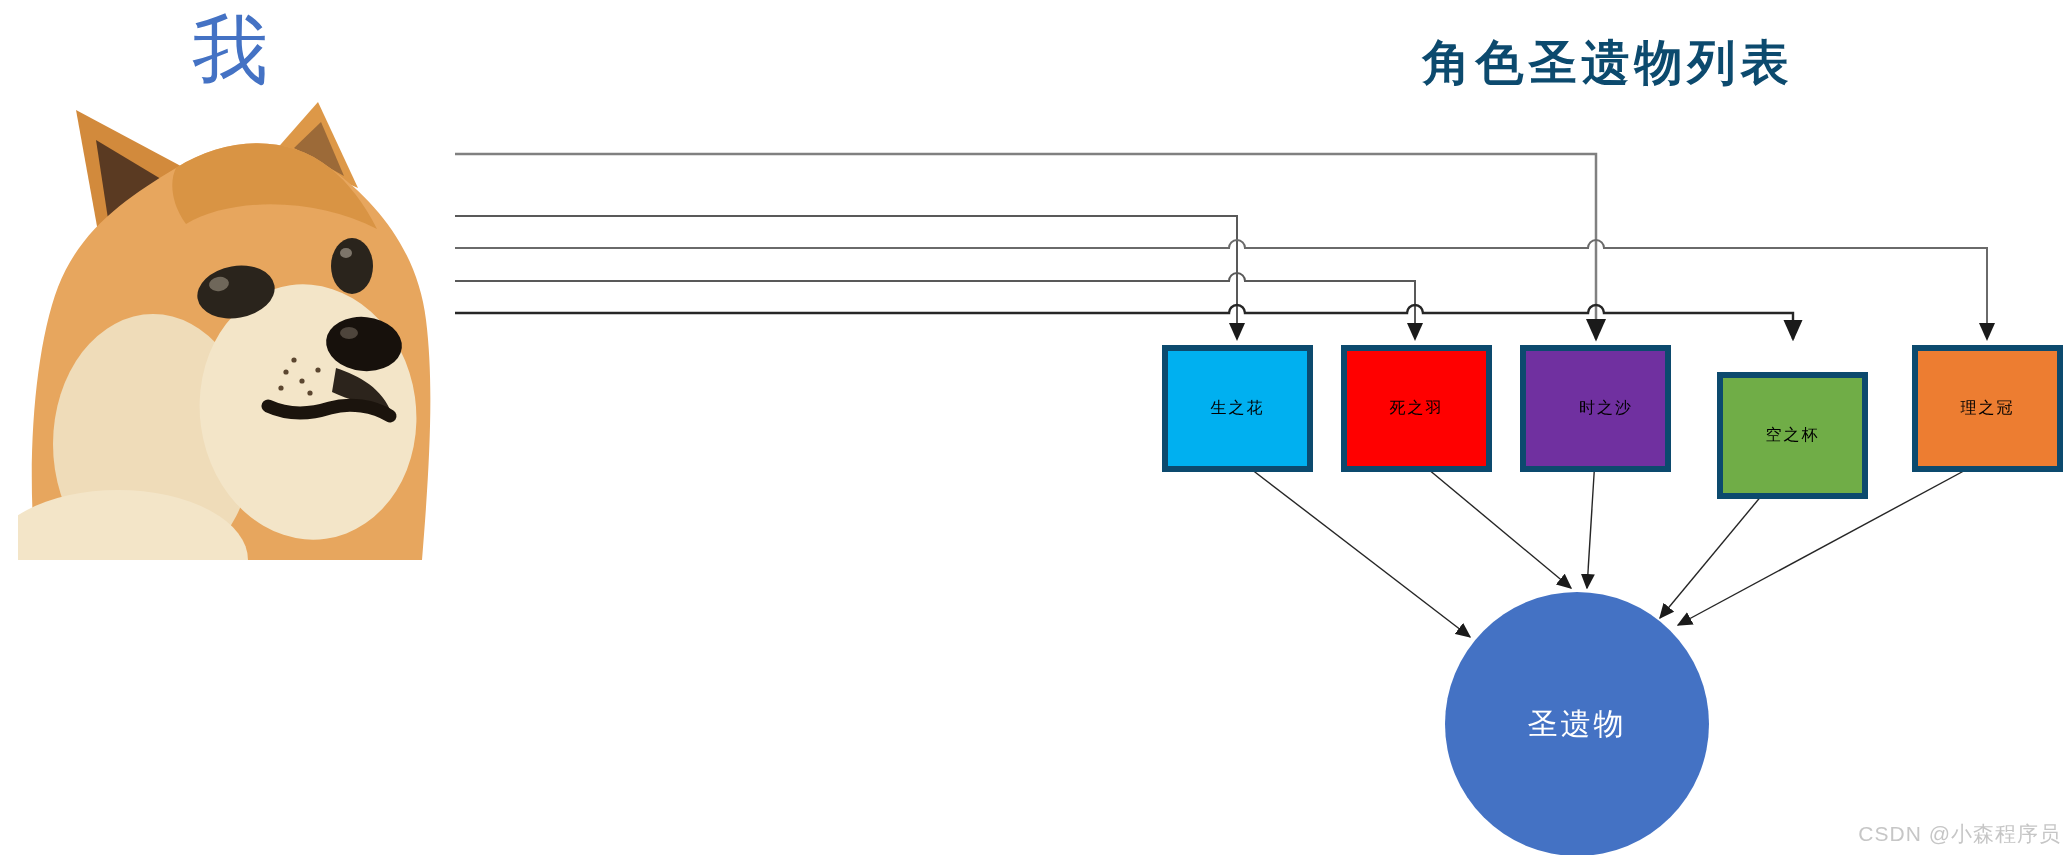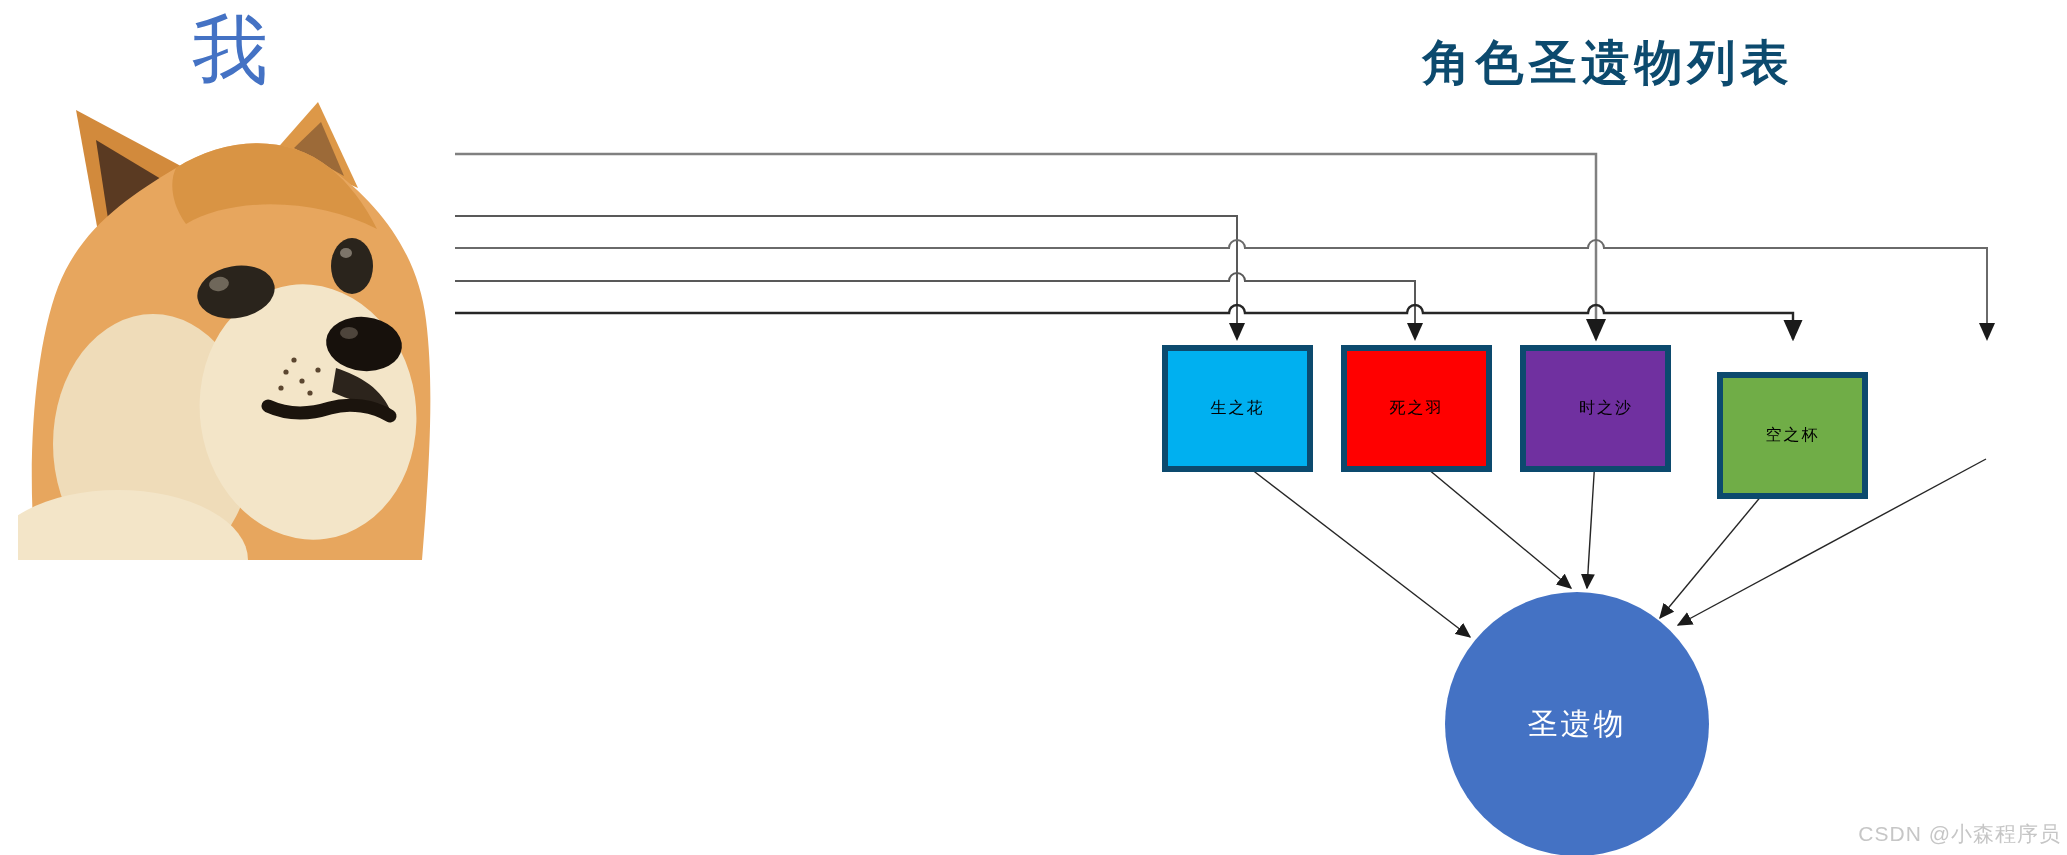--- a/index.html
+++ b/index.html
@@ -114,20 +114,23 @@
   </div>
   <div class="abox abox-2" style="background-color: rgb(255, 0, 0);">
     <span>死之羽</span>
   </div>
   <div class="abox abox-3" style="background-color: rgb(112, 48, 160); padding-left: 21px;">
     <span>时之沙</span>
   </div>
   <div class="abox abox-4" style="background-color: rgb(112, 173, 71);">
     <span>空之杯</span>
   </div>
+  <div class="abox abox-5" style="background-color: rgb(237, 125, 49);">
+    <span>理之冠</span>
+  </div>
 
   <div class="artifact-circle" style="background-color: rgb(68, 114, 196);">
     <span>圣遗物</span>
   </div>
 
   <div class="watermark" style="color: rgb(198, 198, 198);">CSDN @小森程序员</div>
 
 </div>
 
 </body></html>

